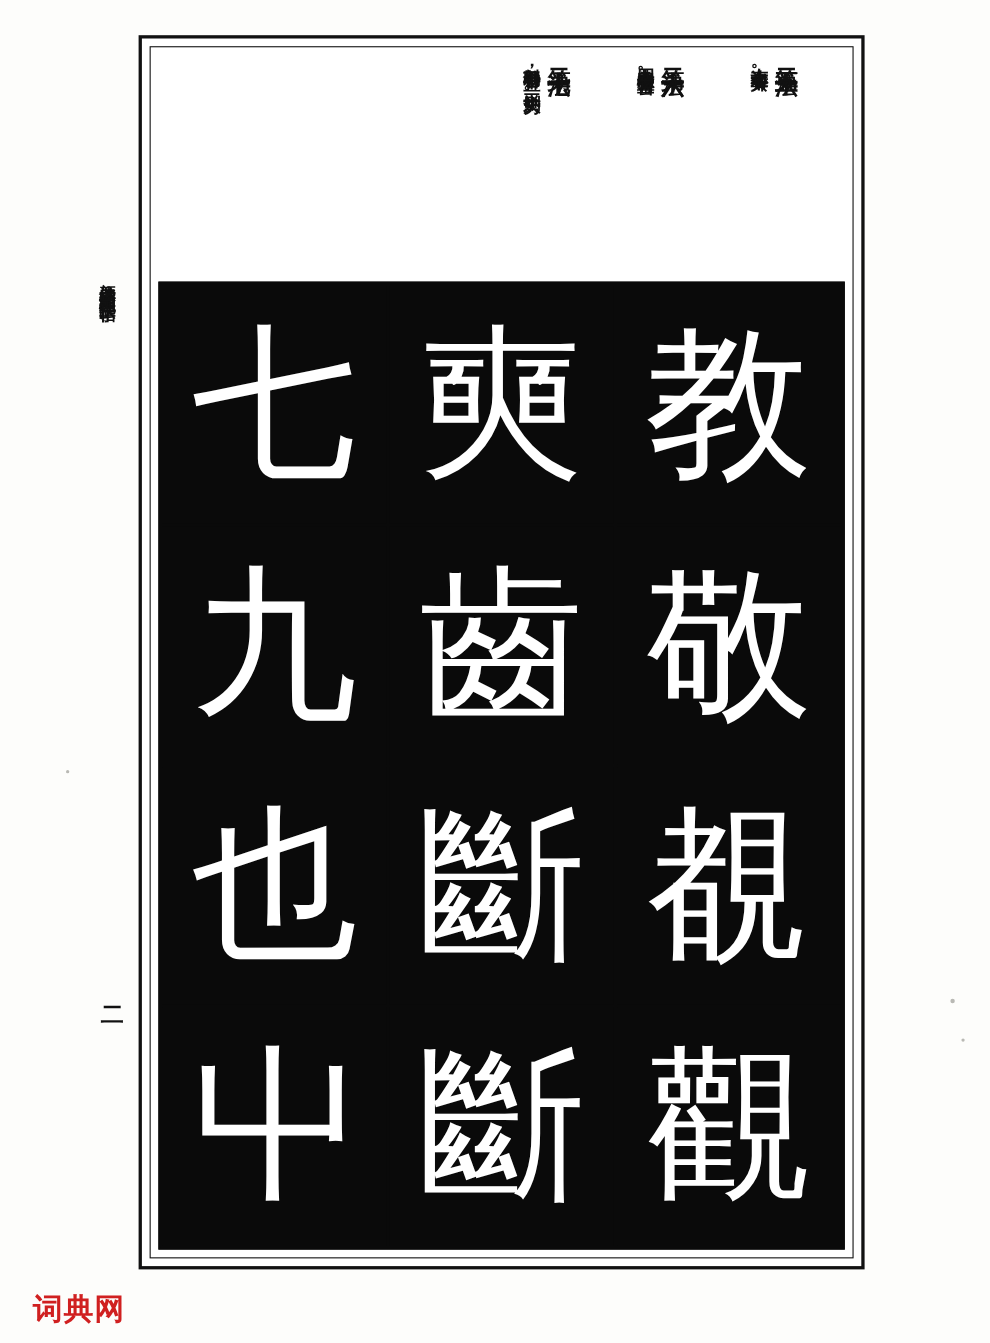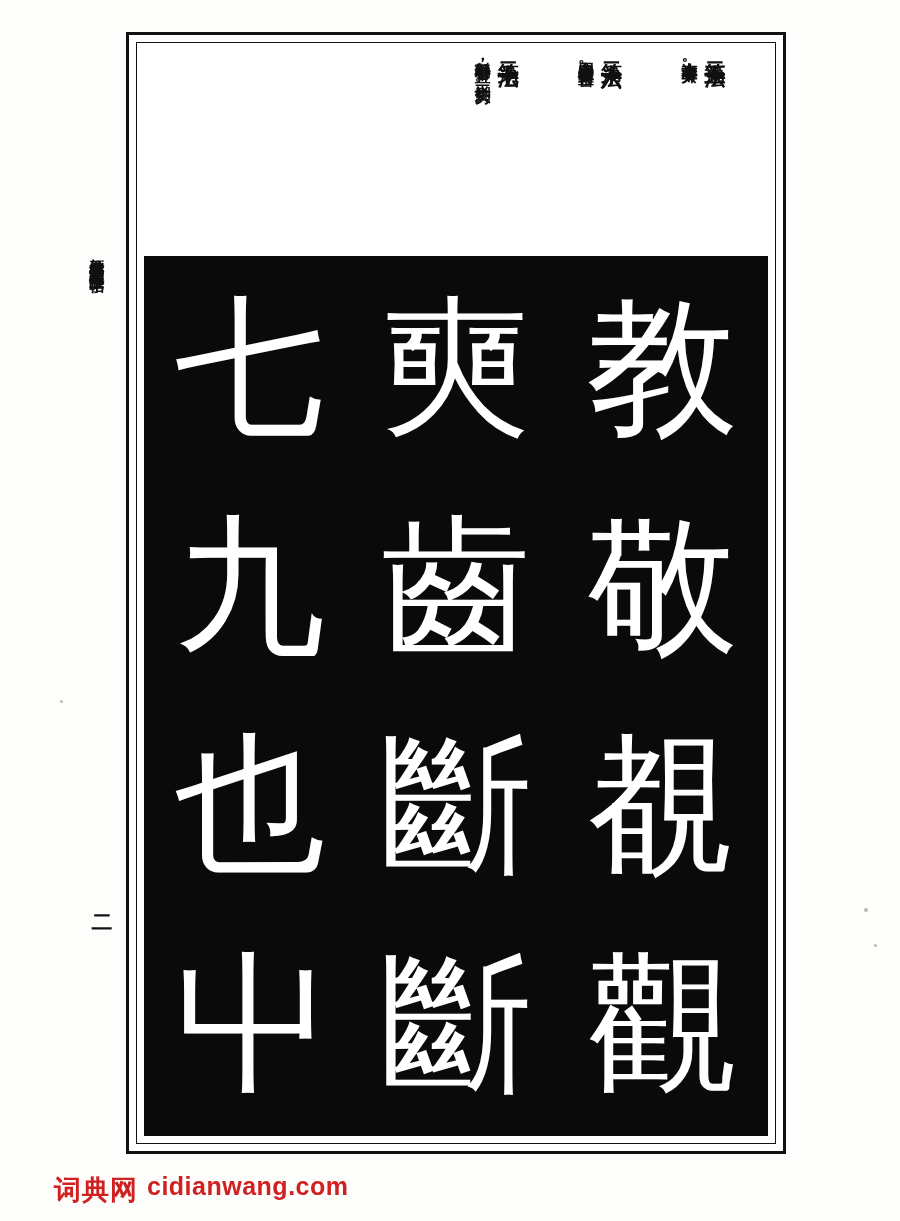--- a/index.html
+++ b/index.html
@@ -138,23 +138,22 @@
     font-weight: 500;
     user-select: none;
   }
 
   
   .footer {
     position: absolute;
     left: 30px;
     top: 1172px;
     display: flex;
-    align-items: flex-start;
+    align-items: flex-end;
     gap: 9px;
-    margin-left: 24px;
   }
   .footer-cn {
     color: #d02020;
     font-size: 27px;
     font-weight: 700;
     font-family: "Liberation Sans", sans-serif;
     letter-spacing: 1px;
   }
   .footer-url {
     color: #d02020;
@@ -244,16 +243,15 @@
     <div class="cell">
         <span class="glyph">斷</span>
       </div>
     <div class="cell">
         <span class="glyph">觀</span>
       </div>
   </div>
 
   <div class="footer">
     <span class="footer-cn">词典网</span>
-    <span class="footer-url">cidianwang.com</span>
   </div>
 
 </div>
 
 </body></html>

